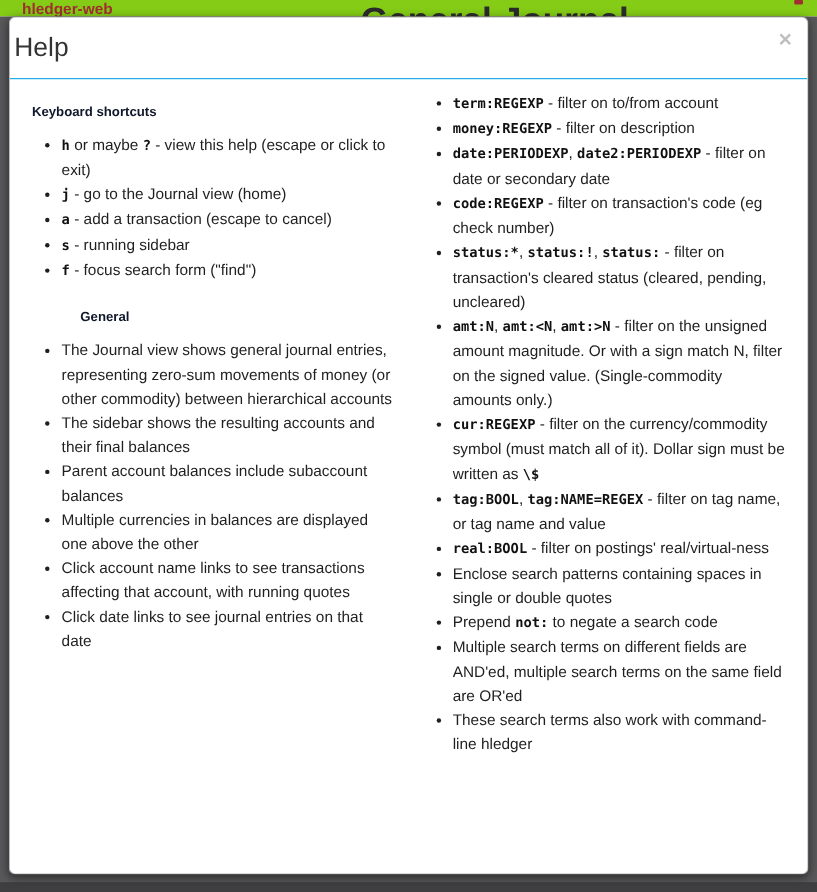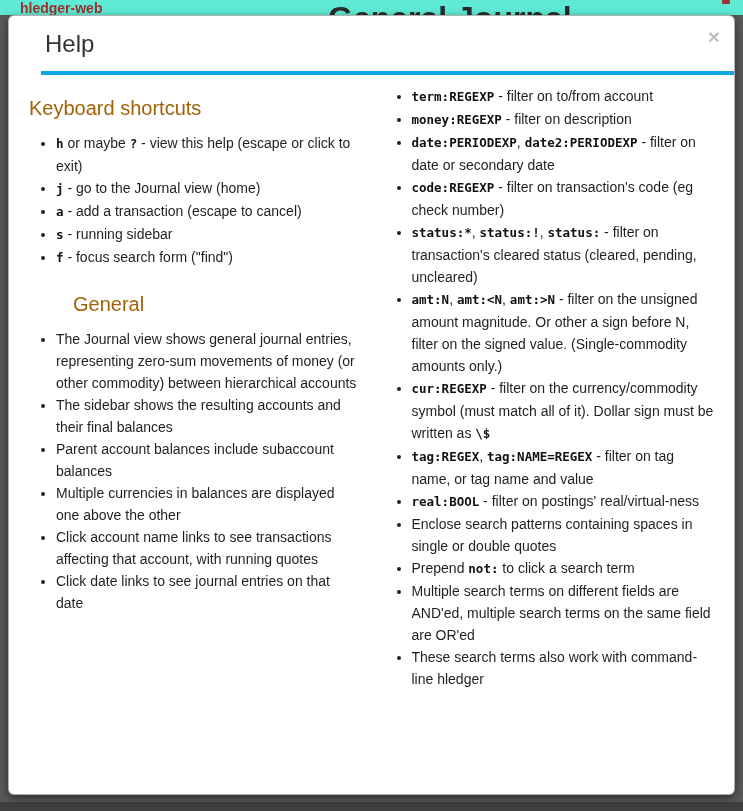--- a/index.html
+++ b/index.html
@@ -8,21 +8,21 @@
     font-family: "Liberation Sans", "DejaVu Sans", sans-serif;
     background: #ffffff;
     position: relative;
     overflow: hidden;
     color: #222;
   }
 
   
   .page-top {
     position: absolute; top: 0; left: 0; right: 0; height: 15px;
-    background: #5eead4; overflow: hidden; z-index: 1;
+    background: #84cc16; overflow: hidden; z-index: 1;
   }
   .brand {
     position: absolute; left: 20px; top: 0;
     color: #a12f2f; font-size: 14px; font-weight: bold; text-decoration: none;
   }
   .page-heading {
     position: absolute; left: 328px; top: 0;
     font-size: 32px; font-weight: bold; color: #2b2b2b; white-space: nowrap;
   }
   .red-fragment {
@@ -41,34 +41,34 @@
   }
 
   
   .modal {
     position: absolute; left: 8px; top: 15px; width: 727px; height: 780px;
     background: #ffffff; border: 1px solid rgba(0,0,0,0.3);
     border-radius: 6px; box-shadow: 0 3px 9px rgba(0,0,0,0.5);
     z-index: 3; overflow: hidden;
   }
   .modal-header {
-    position: relative; padding: 14px 4px 13px; border-bottom: 4px solid #0ea5e9; margin-left: 32px;
+    position: relative; padding: 14px 4px 13px; border-bottom: 1px solid #0ea5e9;
   }
   .modal-title { font-size: 24px; font-weight: normal; color: #333; }
   .close-btn {
     position: absolute; right: 14px; top: 10px;
     background: none; border: none; cursor: pointer;
     font-size: 21px; font-weight: bold; line-height: 1;
     color: #000; opacity: 0.25; font-family: "Liberation Sans", sans-serif;
   }
 
   .modal-body { display: flex; padding: 10px 20px 16px; gap: 26px; }
   .col { flex: 1; min-width: 0; }
 
-  .section-heading { font-size: 20px; font-weight: normal; color: #a16207; margin: 12px 0 12px; }
+  .section-heading { font-size: 12px; font-weight: bold; color: #0f172a; margin: 12px 0 12px; }
   .section-heading.spaced { margin-top: 24px; margin-left: 44px; }
 
   ul.help-list { list-style: disc; padding-left: 27px; margin: 0 0 10px; }
   ul.help-list li { font-size: 14px; line-height: 22px; color: #1f1f1f; }
   .code {
     font-family: "DejaVu Sans Mono", "Liberation Mono", monospace;
     font-weight: bold; font-size: 12.5px; color: #111;
   }
 </style>
 </head>
@@ -109,24 +109,24 @@
           <li><span>Click date links to see journal entries on that date</span></li>
         </ul>
     </div>
     <div class="col">
       <ul class="help-list">
           <li><span class="code">term:REGEXP</span><span> - filter on to/from account</span></li>
           <li><span class="code">money:REGEXP</span><span> - filter on description</span></li>
           <li><span class="code">date:PERIODEXP</span><span>, </span><span class="code">date2:PERIODEXP</span><span> - filter on date or secondary date</span></li>
           <li><span class="code">code:REGEXP</span><span> - filter on transaction's code (eg check number)</span></li>
           <li><span class="code">status:*</span><span>, </span><span class="code">status:!</span><span>, </span><span class="code">status:</span><span> - filter on transaction's cleared status (cleared, pending, uncleared)</span></li>
-          <li><span class="code">amt:N</span><span>, </span><span class="code">amt:&lt;N</span><span>, </span><span class="code">amt:&gt;N</span><span> - filter on the unsigned amount magnitude. Or other a sign before N, filter on the signed value. (Single-commodity amounts only.)</span></li>
+          <li><span class="code">amt:N</span><span>, </span><span class="code">amt:&lt;N</span><span>, </span><span class="code">amt:&gt;N</span><span> - filter on the unsigned amount magnitude. Or with a sign match N, filter on the signed value. (Single-commodity amounts only.)</span></li>
           <li><span class="code">cur:REGEXP</span><span> - filter on the currency/commodity symbol (must match all of it). Dollar sign must be written as </span><span class="code">\$</span></li>
-          <li><span class="code">tag:REGEX</span><span>, </span><span class="code">tag:NAME=REGEX</span><span> - filter on tag name, or tag name and value</span></li>
+          <li><span class="code">tag:BOOL</span><span>, </span><span class="code">tag:NAME=REGEX</span><span> - filter on tag name, or tag name and value</span></li>
           <li><span class="code">real:BOOL</span><span> - filter on postings' real/virtual-ness</span></li>
           <li><span>Enclose search patterns containing spaces in single or double quotes</span></li>
-          <li><span>Prepend </span><span class="code">not:</span><span> to click a search term</span></li>
+          <li><span>Prepend </span><span class="code">not:</span><span> to negate a search code</span></li>
           <li><span>Multiple search terms on different fields are AND'ed, multiple search terms on the same field are OR'ed</span></li>
           <li><span>These search terms also work with command-line hledger</span></li>
         </ul>
     </div>
   </div>
 </div>
 
 </body></html>

